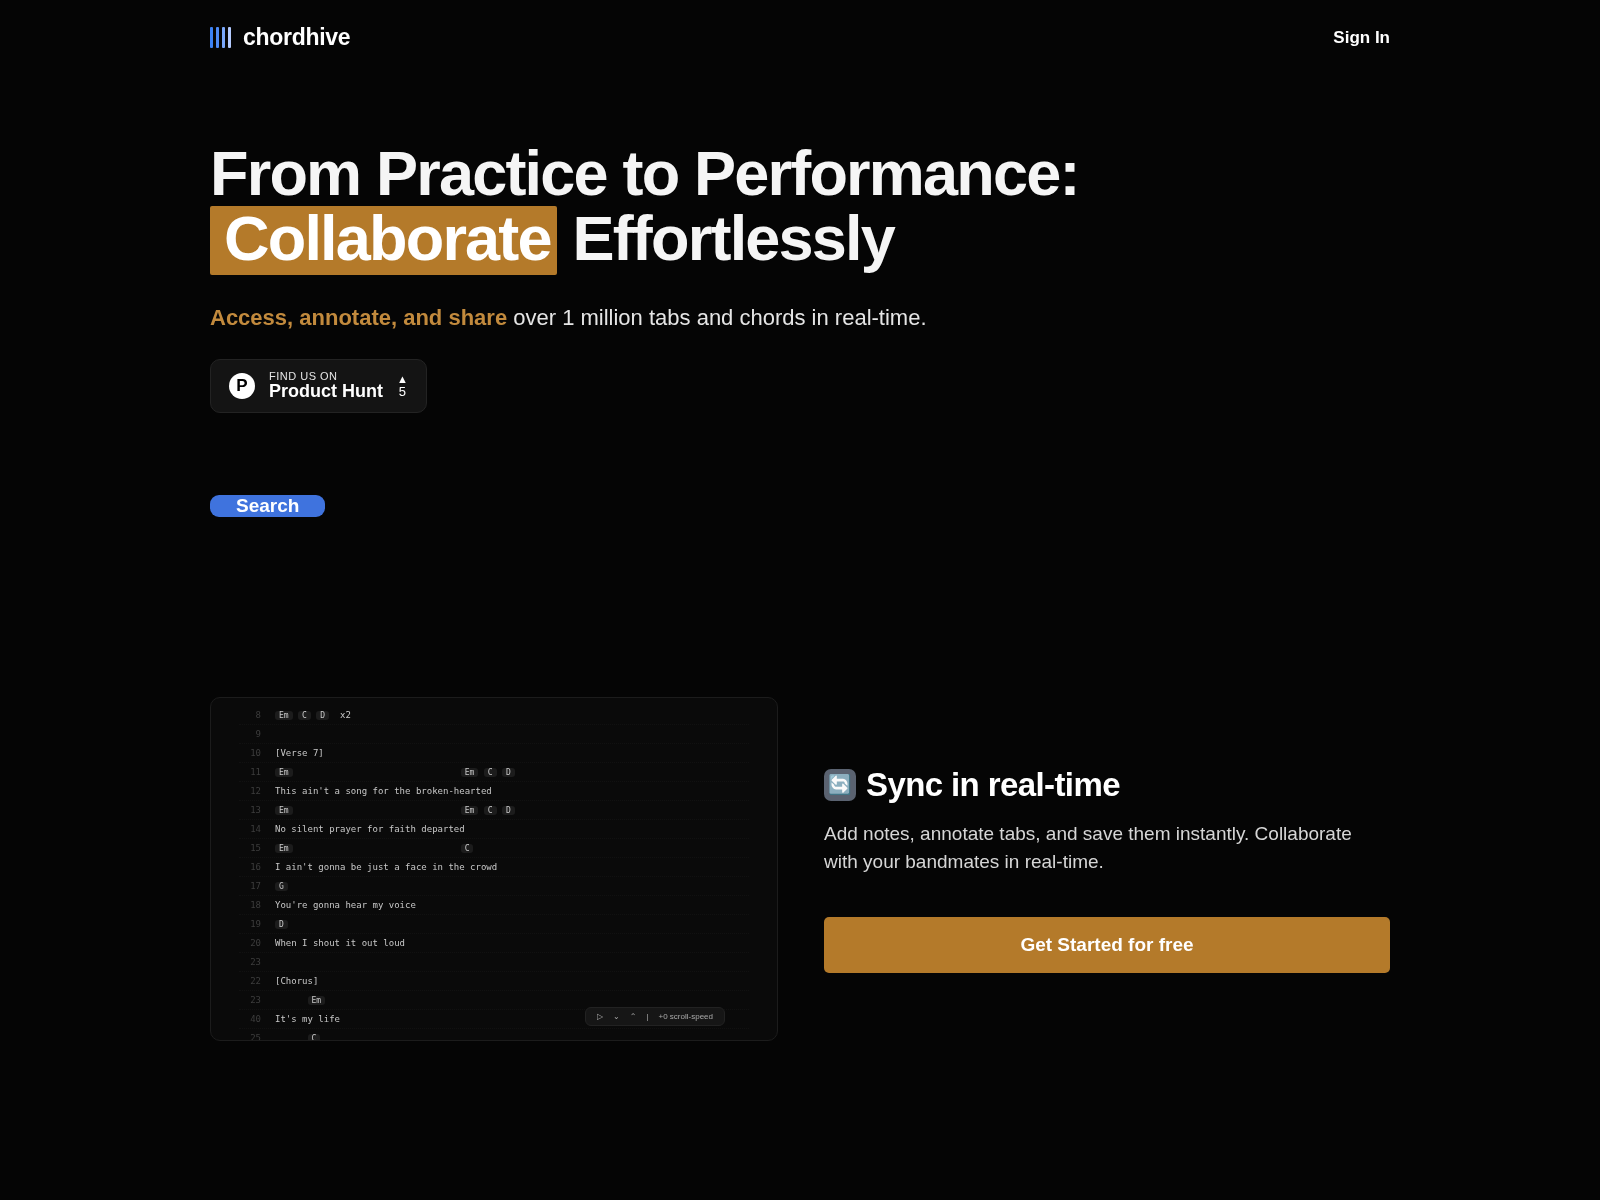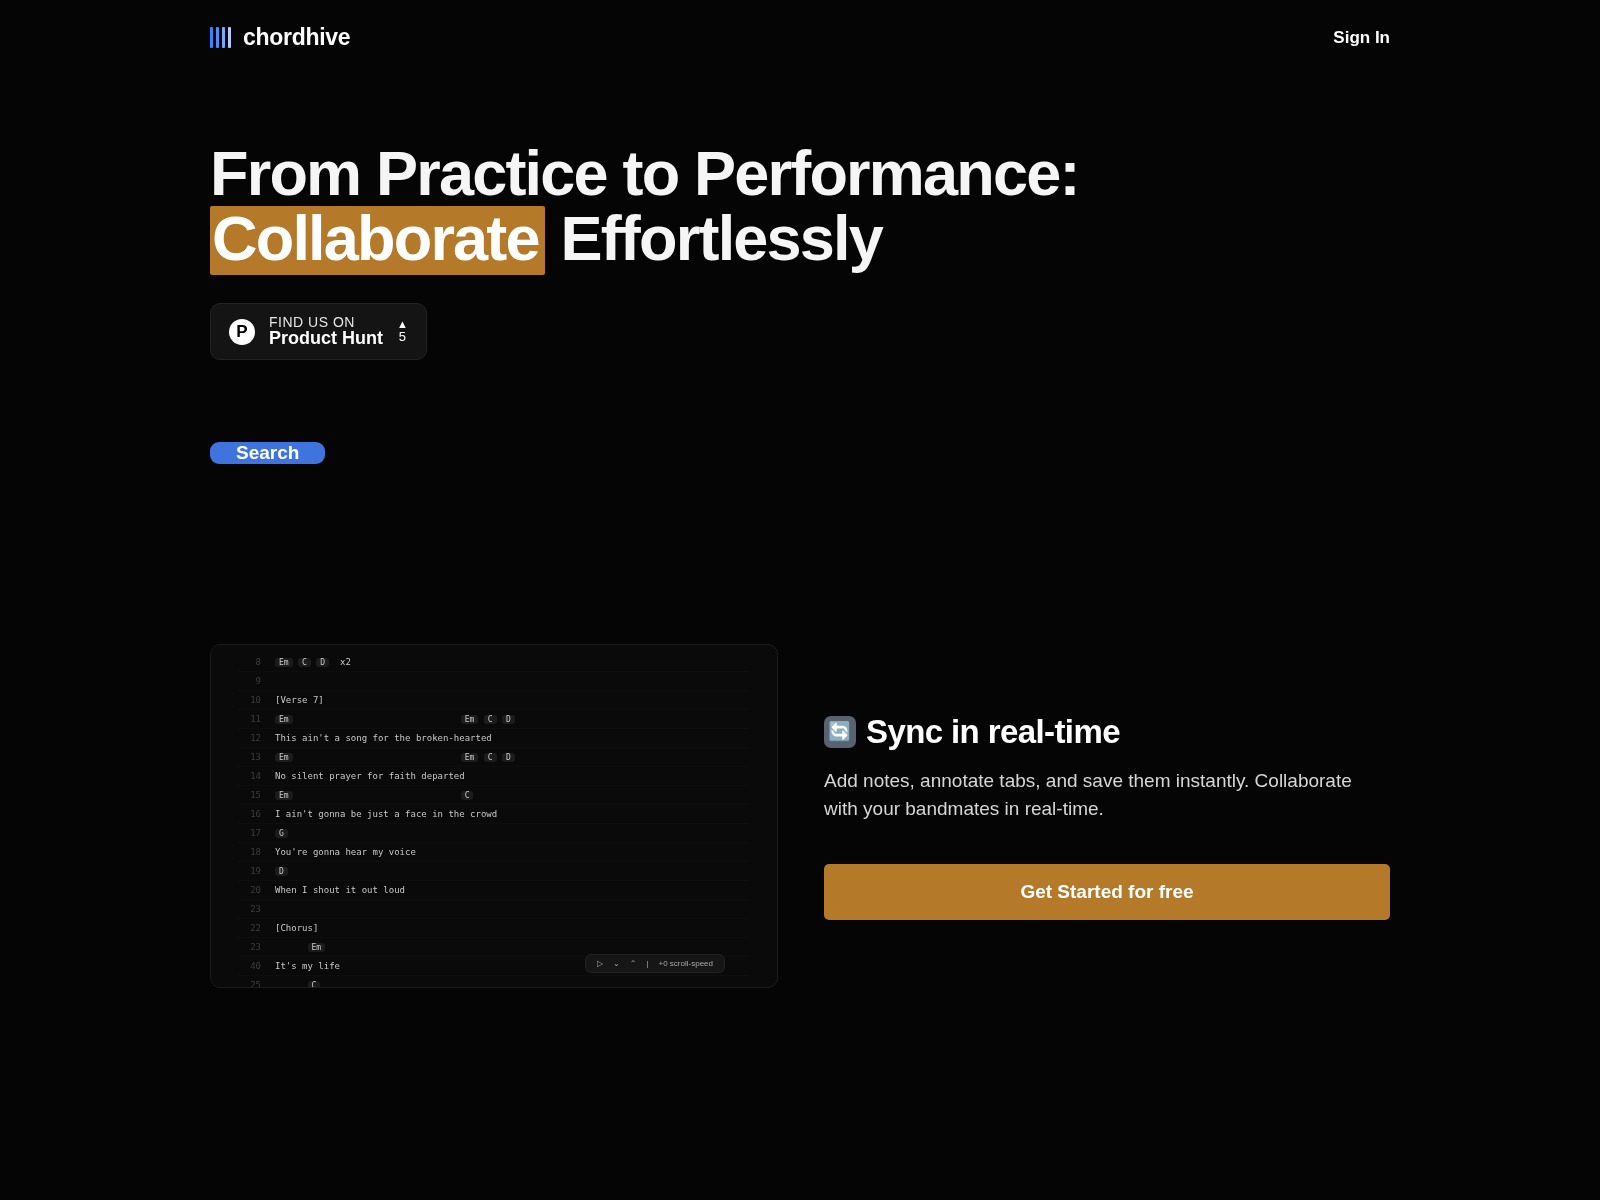--- a/index.html
+++ b/index.html
@@ -48,21 +48,21 @@
 .hero h1 {
   font-size: 63px;
   font-weight: 700;
   line-height: 1.03;
   letter-spacing: -1.8px;
   color: #f5f5f5;
 }
 .highlight-box {
   background: #b47a2a;
   color: #fff;
-  padding: 0 6px 4px 2px;
+  padding: 0 6px 4px 14px;
   display: inline-block;
   border-radius: 2px;
 }
 .hero-sub {
   margin-top: 30px;
   font-size: 22px;
   color: #e5e5e5;
 }
 .hero-sub .accent { color: #c28a3d; font-weight: 600; }
 
@@ -80,21 +80,21 @@
 .ph-circle {
   width: 26px; height: 26px;
   border-radius: 50%;
   background: #fff;
   color: #000;
   display: flex; align-items: center; justify-content: center;
   font-weight: 800;
   font-size: 17px;
 }
 .ph-text { line-height: 1.05; }
-.ph-text .small { font-size: 14px; letter-spacing: 0.5px; color: #e5e5e5; }
+.ph-text .small { font-size: 11px; letter-spacing: 0.5px; color: #e5e5e5; }
 .ph-text .big { font-size: 18px; font-weight: 700; color: #fff; }
 .ph-vote { text-align: center; font-size: 13px; line-height: 1.1; }
 .ph-vote .caret { font-size: 11px; }
 
 
 .search-row {
   display: flex;
   gap: 22px;
   margin-top: 82px;
 }
@@ -219,20 +219,23 @@
       <span class="brand-name">chordhive</span>
     </div>
     <a class="signin">Sign In</a>
   </header>
 
   <section class="hero">
     <h1>
       <span>From Practice to Performance:</span><br>
       <span class="highlight-box">Collaborate</span><span> Effortlessly</span>
     </h1>
+    <p class="hero-sub">
+      <span class="accent">Access, annotate, and share</span><span> over 1 million tabs and chords in real-time.</span>
+    </p>
 
     <a class="ph-badge">
       <span class="ph-circle">P</span>
       <span class="ph-text">
         <div class="small">FIND US ON</div>
         <div class="big">Product Hunt</div>
       </span>
       <span class="ph-vote">
         <div class="caret">▲</div>
         <div>5</div>

